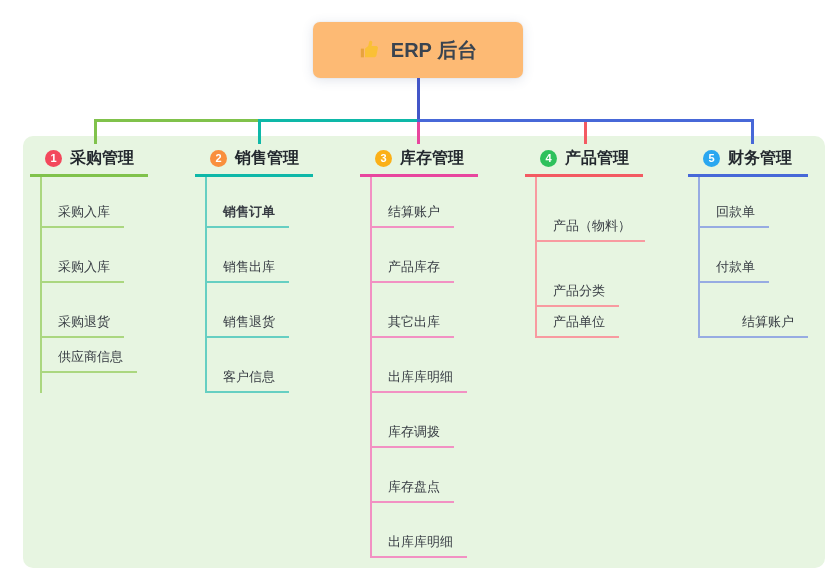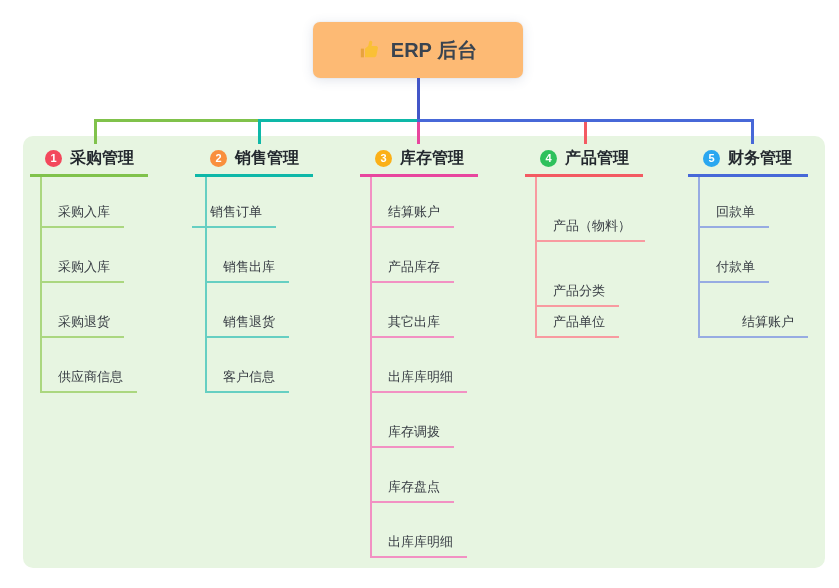--- a/index.html
+++ b/index.html
@@ -64,27 +64,27 @@
     </div>
   <div id="branches">
       <div class="branch-title" style="left: 30px; width: 118px; border-bottom-color: rgb(128, 194, 75);">
         <span class="badge" style="background: rgb(243, 72, 92);">1</span>
         <span>采购管理</span>
       </div>
       <div class="vline" style="left: 40px; top: 177px; width: 2px; height: 216px; background: rgb(171, 215, 127);"></div>
       <div class="child" style="left: 40px; top: 203px; border-bottom-color: rgb(171, 215, 127);">采购入库</div>
       <div class="child" style="left: 40px; top: 258px; border-bottom-color: rgb(171, 215, 127);">采购入库</div>
       <div class="child" style="left: 40px; top: 313px; border-bottom-color: rgb(171, 215, 127);">采购退货</div>
-      <div class="child" style="left: 40px; top: 368px; border-bottom-color: rgb(171, 215, 127);">供应商信息</div>
+      <div class="child" style="left: 40px; top: 348px; border-bottom-color: rgb(171, 215, 127);">供应商信息</div>
       <div class="branch-title" style="left: 195px; width: 118px; border-bottom-color: rgb(14, 184, 168);">
         <span class="badge" style="background: rgb(249, 143, 61);">2</span>
         <span>销售管理</span>
       </div>
       <div class="vline" style="left: 205px; top: 177px; width: 2px; height: 216px; background: rgb(102, 207, 194);"></div>
-      <div class="child" style="left: 192px; top: 203px; border-bottom-color: rgb(102, 207, 194);">销售订单</div>
+      <div class="child" style="left: 205px; top: 203px; border-bottom-color: rgb(102, 207, 194); font-weight: bold;">销售订单</div>
       <div class="child" style="left: 205px; top: 258px; border-bottom-color: rgb(102, 207, 194);">销售出库</div>
       <div class="child" style="left: 205px; top: 313px; border-bottom-color: rgb(102, 207, 194); text-align: center;">销售退货</div>
       <div class="child" style="left: 205px; top: 368px; border-bottom-color: rgb(102, 207, 194);">客户信息</div>
       <div class="branch-title" style="left: 360px; width: 118px; border-bottom-color: rgb(232, 70, 158);">
         <span class="badge" style="background: rgb(251, 176, 23);">3</span>
         <span>库存管理</span>
       </div>
       <div class="vline" style="left: 370px; top: 177px; width: 2px; height: 381px; background: rgb(242, 145, 195);"></div>
       <div class="child" style="left: 370px; top: 203px; border-bottom-color: rgb(242, 145, 195);">结算账户</div>
       <div class="child" style="left: 370px; top: 258px; border-bottom-color: rgb(242, 145, 195);">产品库存</div>

